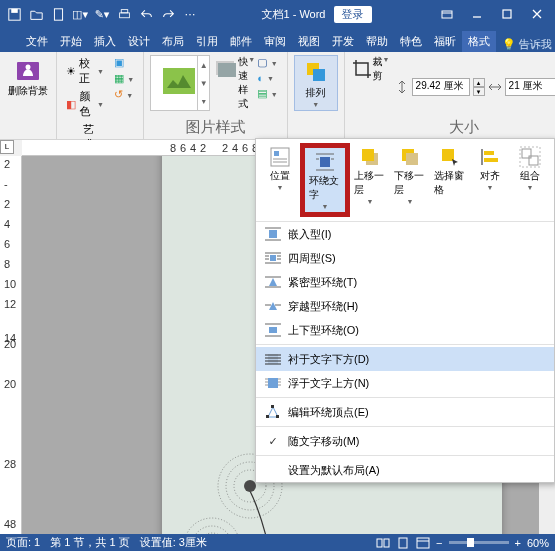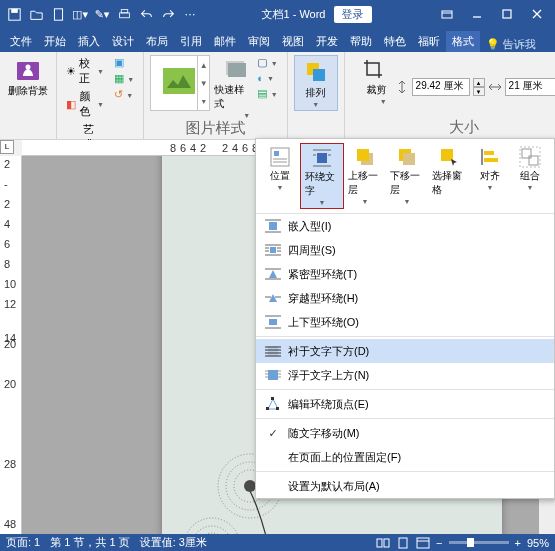--- a/index.html
+++ b/index.html
@@ -4,37 +4,37 @@
 <style>
 *{box-sizing:border-box;margin:0;padding:0;font-family:"Microsoft YaHei",SimSun,sans-serif;font-size:11px;user-select:none}
 body{width:555px;height:551px;background:#f1f1f1;overflow:hidden;position:relative}
 .titlebar{height:28px;background:#2b579a;display:flex;align-items:center;color:#fff;padding:0 4px}
 .qat{display:flex;gap:2px;align-items:center}
 .qat-btn{width:20px;height:20px;display:flex;align-items:center;justify-content:center;color:#fff}
 .title-center{flex:1;text-align:center;display:flex;align-items:center;justify-content:center;gap:8px}
 .login-badge{background:#fff;color:#2b579a;padding:1px 8px;border-radius:2px}
 .winctl{display:flex;gap:2px}
 .winctl-btn{width:28px;height:20px;display:flex;align-items:center;justify-content:center;color:#fff}
-.tabs{height:24px;background:#2b579a;display:flex;align-items:flex-end;color:#fff;padding-left:4px}
+.tabs{height:24px;background:#2b579a;display:flex;align-items:flex-end;color:#fff;padding-left:20px}
 .tab{padding:3px 6px;cursor:pointer}
 .tab.active{background:#f1f1f1;color:#333}
 .tab.format{background:#3f6ab5;color:#fff}
 .tell{margin-left:6px;color:#cfe0f5;display:flex;align-items:center;gap:3px}
 .ribbon{height:88px;background:#f1f1f1;border-bottom:1px solid #d4d4d4;display:flex}
 .group{border-right:1px solid #d4d4d4;padding:3px 6px 1px;display:flex;flex-direction:column;justify-content:space-between}
 .group-label{text-align:center;color:#666;font-size:15px;padding-bottom:1px}
 .group-body{display:flex;gap:4px;flex:1}
 .big-btn{display:flex;flex-direction:column;align-items:center;justify-content:center;width:44px;cursor:pointer;padding:2px}
 .icon-box{width:28px;height:28px;display:flex;align-items:center;justify-content:center}
 .small-stack{display:flex;flex-direction:column;gap:1px}
 .small-row{display:flex;align-items:center;gap:3px;padding:1px 3px;cursor:pointer}
 .gallery{width:60px;height:56px;background:#fff;border:1px solid #c6c6c6;position:relative}
 .gallery-sb{position:absolute;right:0;top:0;bottom:0;width:12px;border-left:1px solid #c6c6c6;display:flex;flex-direction:column}
 .gallery-sb div{flex:1;display:flex;align-items:center;justify-content:center;font-size:8px;color:#666}
-.split-btn{display:flex;flex-direction:column;align-items:flex-end;width:36px;cursor:pointer}
+.split-btn{display:flex;align-items:flex-start;width:36px;cursor:pointer}
 .size-stack{display:flex;flex-direction:row;gap:3px;margin-left:4px}
 .size-row{display:flex;align-items:center;gap:3px}
 .size-input{width:58px;height:18px;border:1px solid #ababab;background:#fff;padding:0 3px;font-size:10px}
 .spin{width:12px;display:flex;flex-direction:column}
 .spin div{height:9px;border:1px solid #ababab;background:#f1f1f1;font-size:7px;text-align:center;line-height:7px}
 .ruler-h{height:16px;background:#fff;border-bottom:1px solid #c6c6c6;position:relative;margin-left:22px;font-size:8px;color:#333;overflow:hidden}
 .ruler-h span{position:absolute;top:2px}
 .ruler-v{width:22px;background:#fff;border-right:1px solid #c6c6c6;position:absolute;left:0;top:156px;bottom:17px;font-size:8px;color:#333;overflow:hidden}
 .ruler-v span{position:absolute;left:4px}
 .workspace{position:absolute;left:22px;top:156px;right:0;bottom:17px;background:#aaa;overflow:hidden}
@@ -368,21 +368,21 @@
           <svg width="22" height="22">
             <rect x="2" y="2" width="18" height="18" fill="none" stroke="#999"></rect>
             <rect x="5" y="5" width="5" height="5" fill="#6fa1d9"></rect>
             <line x1="4" y1="13" x2="18" y2="13" stroke="#999"></line>
             <line x1="4" y1="16" x2="18" y2="16" stroke="#999"></line>
           </svg>
         </div>
         <span style="font-size:10px">位置</span>
         <span class="drop-arrow">▼</span>
       </div>
-    <div class="pt-btn" style="background:#cde0f7;border:1px solid #b91c1c">
+    <div class="pt-btn" style="background:#cde0f7;border:5px solid #b91c1c">
         <div class="pt-icon">
           <svg width="22" height="22">
             <rect x="6" y="6" width="10" height="10" fill="#3f6ab5"></rect>
             <line x1="2" y1="3" x2="20" y2="3" stroke="#666"></line>
             <line x1="2" y1="19" x2="20" y2="19" stroke="#666"></line>
             <line x1="2" y1="8" x2="5" y2="8" stroke="#666"></line>
             <line x1="17" y1="8" x2="20" y2="8" stroke="#666"></line>
           </svg>
         </div>
         <span style="font-size:10px">环绕文字</span>
@@ -528,24 +528,20 @@
             <rect x="11" y="10" width="3" height="3" fill="#333"></rect>
             <rect x="1" y="10" width="3" height="3" fill="#333"></rect>
           </svg>
         </span>
         <span>编辑环绕顶点(E)</span>
       </div>
     <div class="menu-sep"></div>
     <div class="menu-item">
         <span class="menu-icon checkmark">✓</span>
         <span>随文字移动(M)</span>
-      </div>
-    <div class="menu-item">
-        <span class="menu-icon"></span>
-        <span>在页面上的位置固定(F)</span>
       </div>
     <div class="menu-sep"></div>
     <div class="menu-item">
         <span class="menu-icon"></span>
         <span>设置为默认布局(A)</span>
       </div>
   </div>
 </div>
 
 <div class="statusbar">
@@ -568,15 +564,15 @@
         <svg width="14" height="12">
           <rect x="1" y="1" width="12" height="10" fill="none" stroke="#fff"></rect>
           <line x1="1" y1="4" x2="13" y2="4" stroke="#fff"></line>
         </svg>
       </span>
     <span>−</span>
     <div class="zoom-track">
         <div class="zoom-thumb"></div>
       </div>
     <span>+</span>
-    <span>95%</span>
+    <span>60%</span>
   </div>
 </div>
 
 </body></html>

